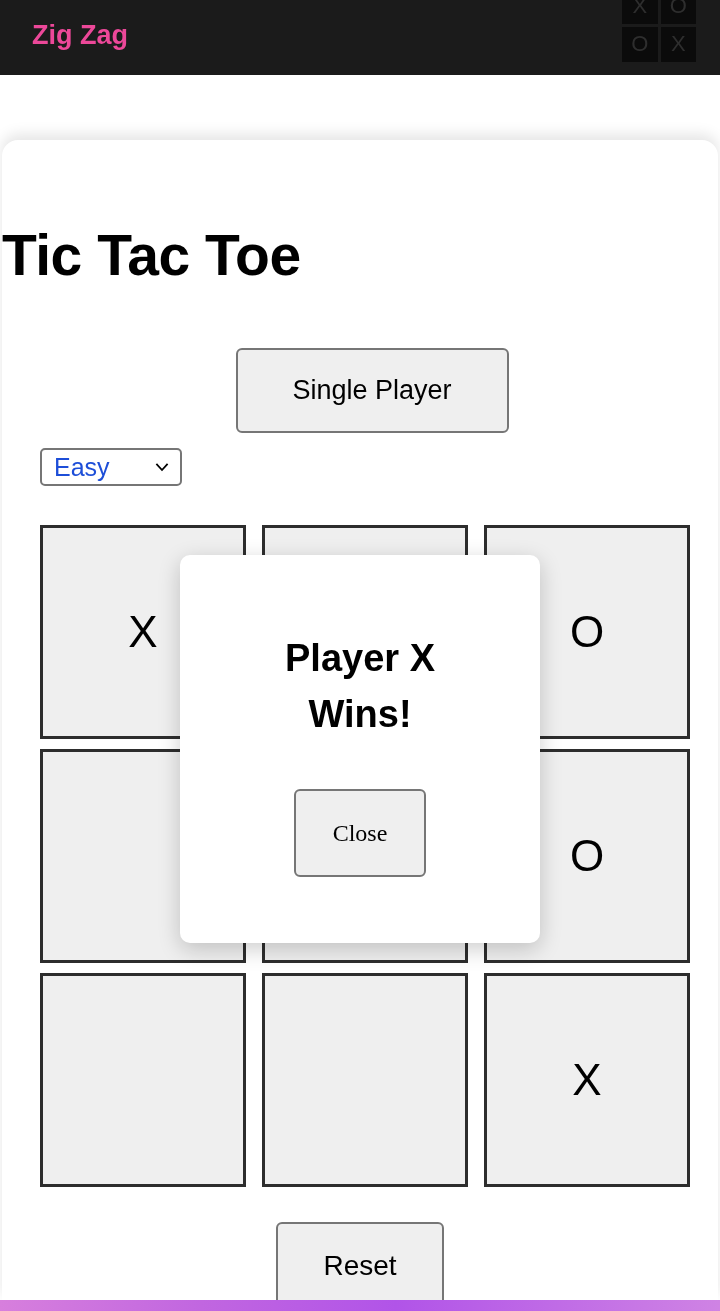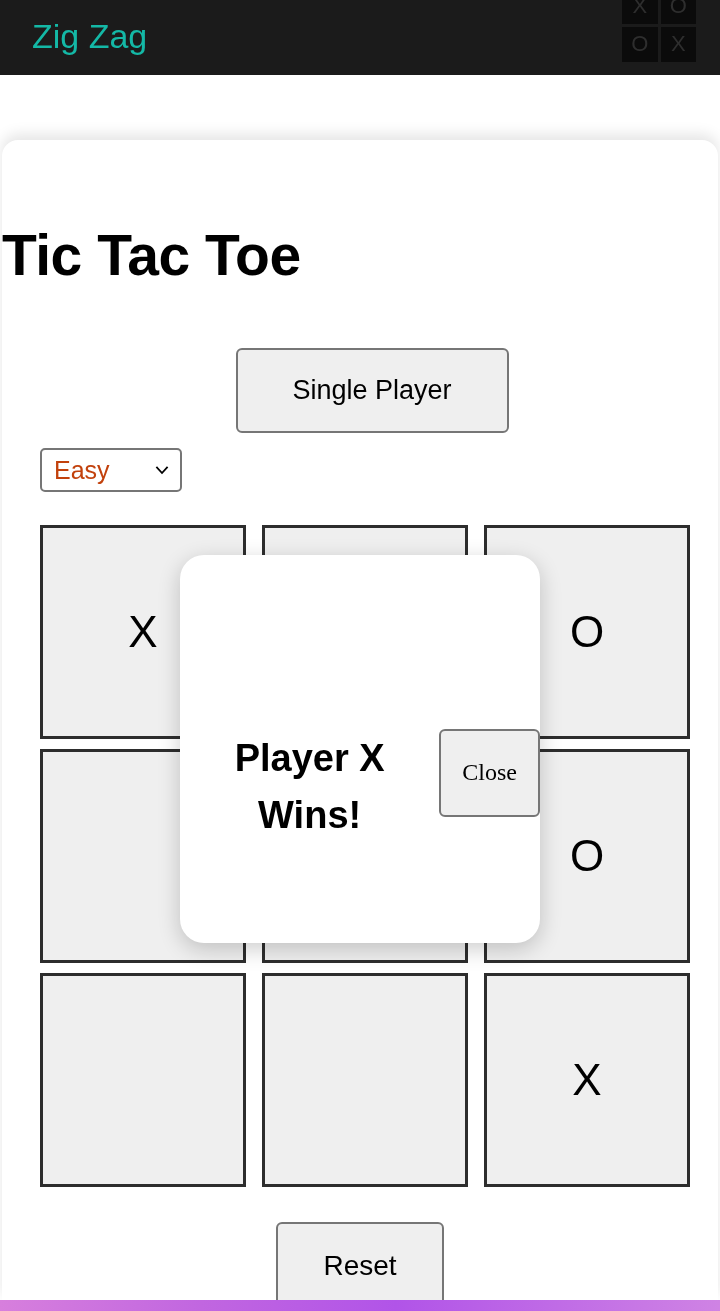--- a/index.html
+++ b/index.html
@@ -23,23 +23,23 @@
     height: 75px;
     background: #1b1b1b;
     display: flex;
     align-items: center;
     justify-content: space-between;
     box-sizing: border-box;
     padding: 0 0 0 32px;
     z-index: 5;
   }
   .appbar-title {
-    color: #14b8a6;
-    font-size: 34px;
-    font-weight: normal;
+    color: #ec4899;
+    font-size: 27px;
+    font-weight: bold;
     letter-spacing: 0px;
     line-height: 1;
     margin-top: -4px;
   }
   
   .logo-wrap {
     position: absolute;
     right: 24px;
     top: -12px;
     width: 74px;
@@ -117,31 +117,31 @@
   
   .select-wrap {
     position: absolute;
     left: 38px;
     top: 308px;
     width: 142px;
     height: 38px;
   }
   .select-box {
     width: 142px;
-    height: 44px;
+    height: 38px;
     background: #ffffff;
     border: 2px solid #767676;
     border-radius: 5px;
     box-sizing: border-box;
     display: flex;
     align-items: center;
     justify-content: space-between;
     padding: 0 10px 0 12px;
     font-size: 25px;
-    color: #c2410c;
+    color: #1d4ed8;
     cursor: pointer;
   }
   .chev {
     width: 16px;
     height: 16px;
     display: block;
   }
 
   
   .board {
@@ -195,25 +195,25 @@
   }
 
   
   .modal {
     position: absolute;
     left: 180px;
     top: 555px;
     width: 360px;
     height: 388px;
     background: #ffffff;
-    border-radius: 24px;
+    border-radius: 10px;
     box-shadow: 0 6px 22px rgba(0,0,0,0.20);
     z-index: 20;
     display: flex;
-    flex-direction: row;
+    flex-direction: column;
     align-items: center;
   }
   .modal-title {
     margin: 0;
     padding: 75px 30px 0 30px;
     font-size: 38px;
     font-weight: bold;
     color: #000000;
     text-align: center;
     line-height: 1.48;

